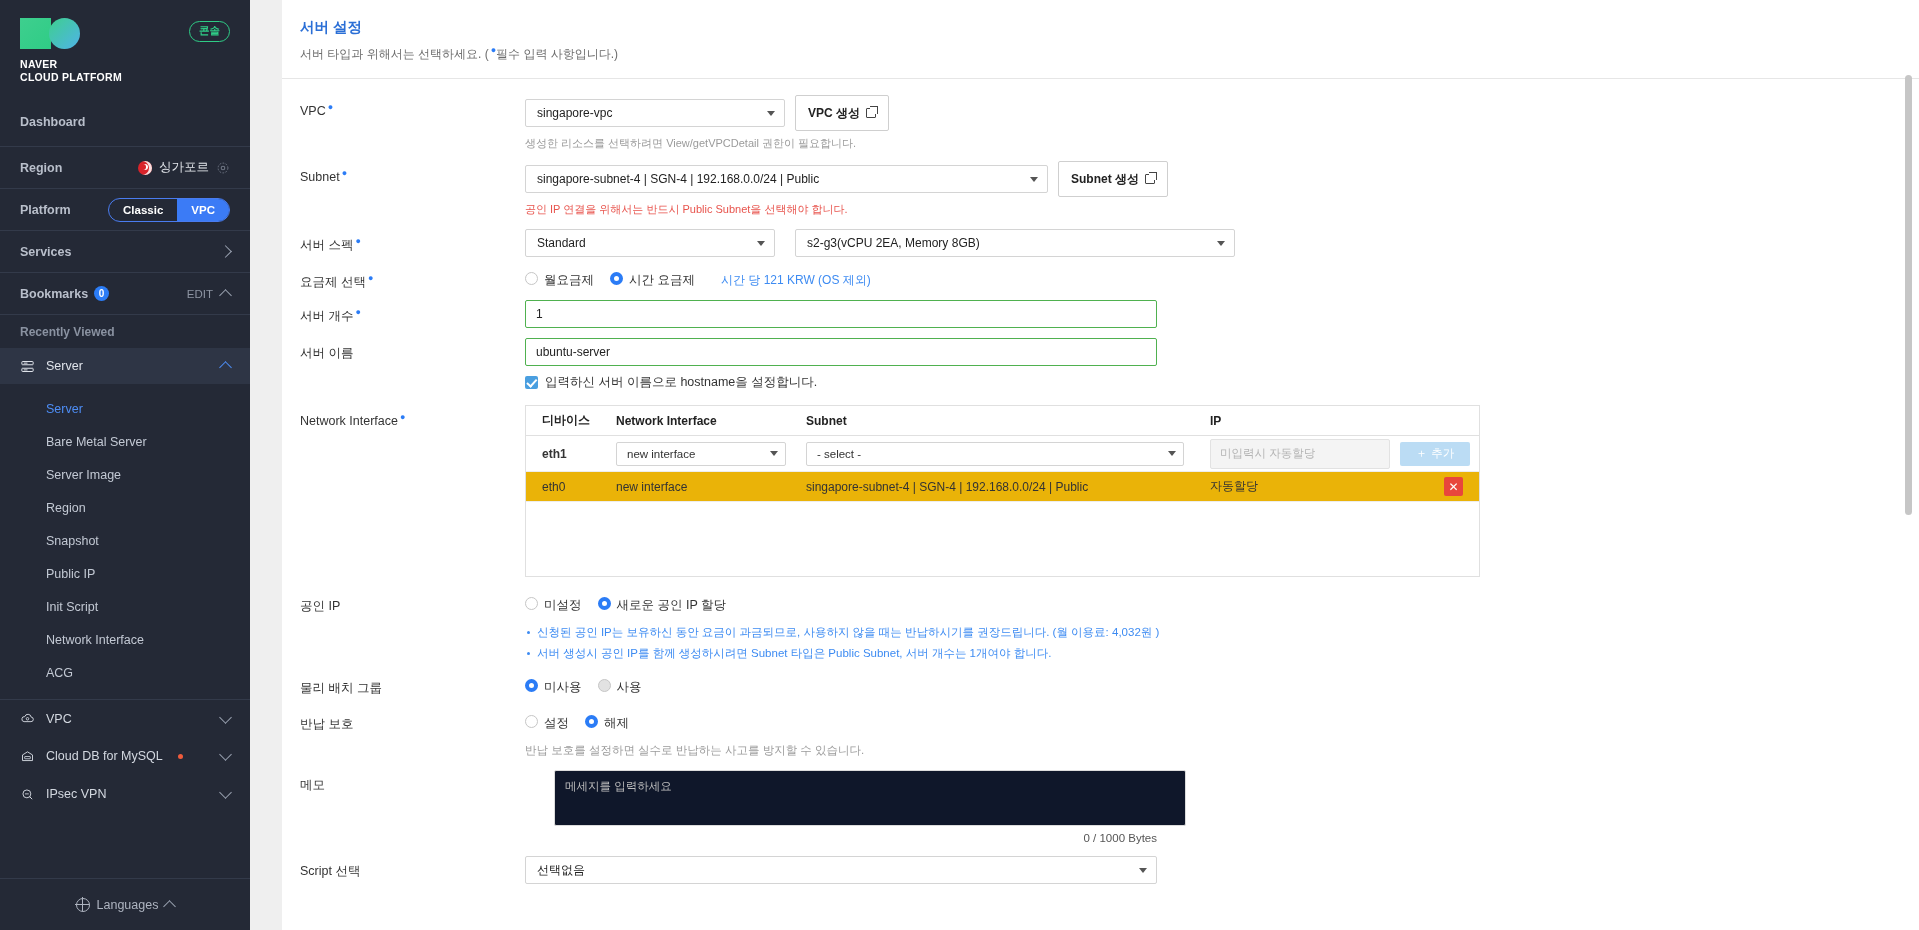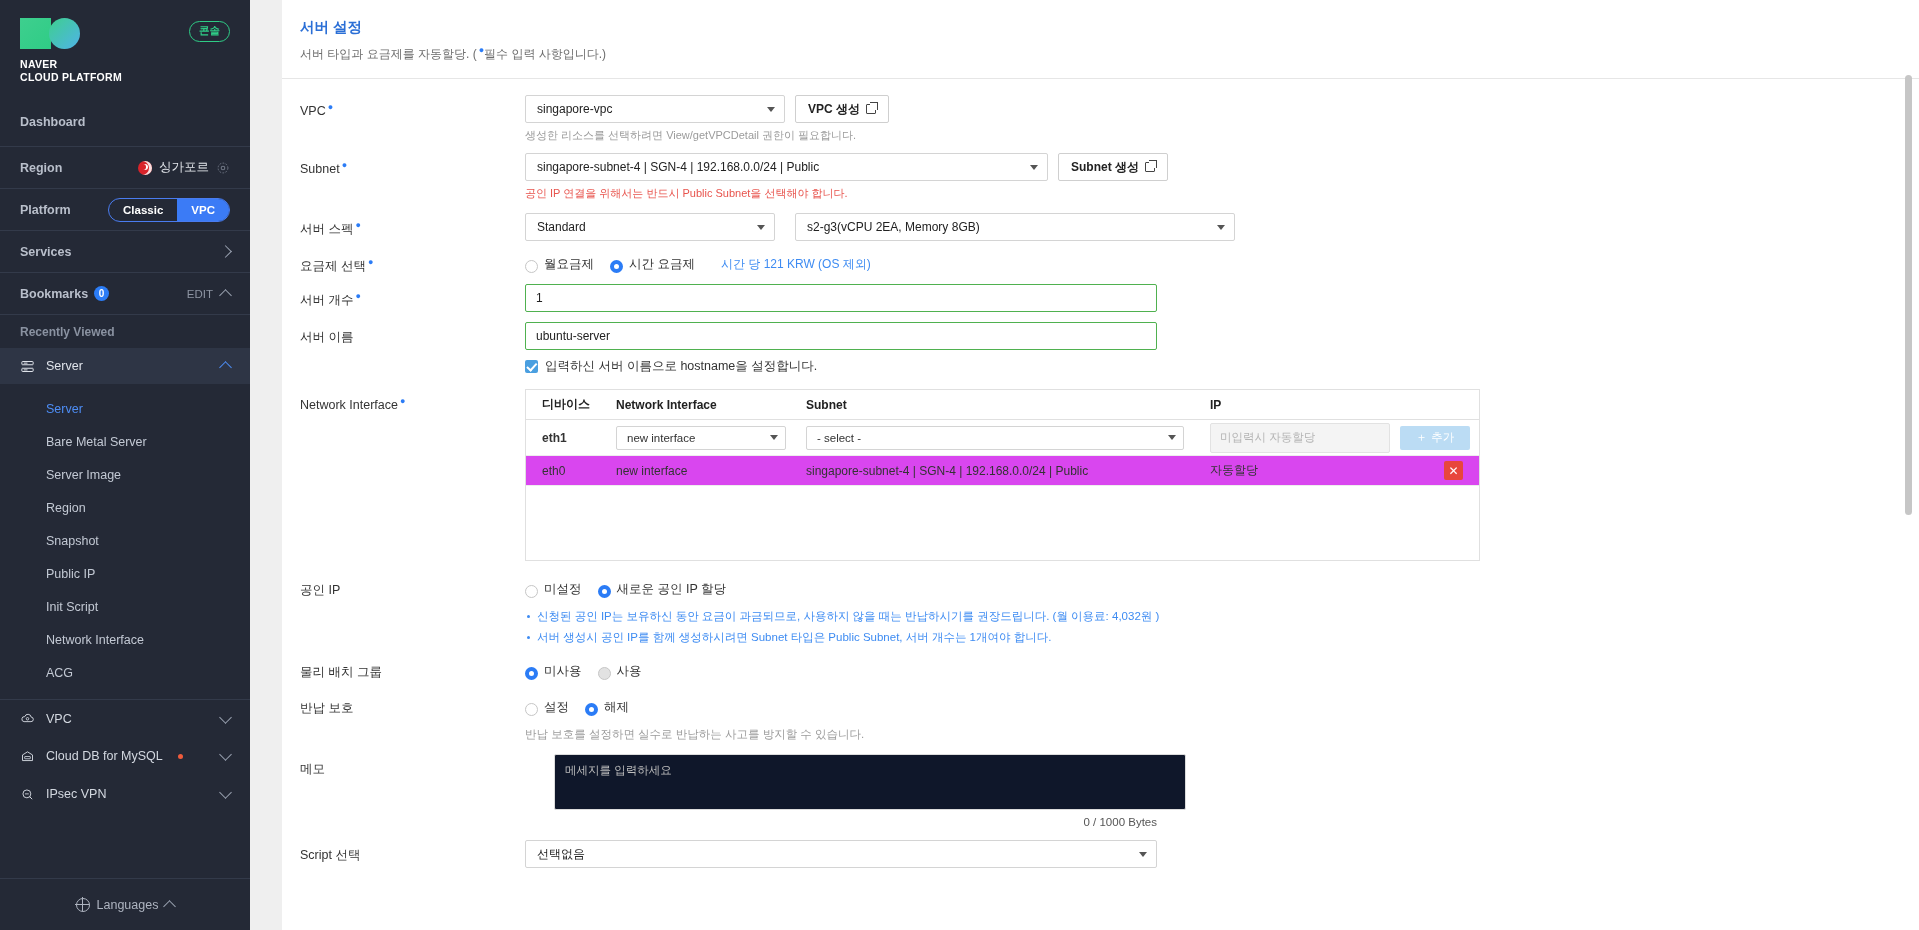--- a/index.html
+++ b/index.html
@@ -107,46 +107,46 @@
   .lbl { width: 225px; flex: 0 0 225px; font-size: 12.5px; color:#333; padding-top: 7px; }
   .fields { flex: 1 1 auto; }
   .inline { display:flex; align-items:center; gap: 10px; }
   .sel {
     height: 28px; border:1px solid #d4d4d4; background:#fff; border-radius:2px;
     font-size: 12px; color:#222; display:flex; align-items:center; justify-content: space-between;
     padding: 0 9px 0 11px; cursor:pointer; position: relative;
   }
   .caret { width:0;height:0;border-left:4px solid transparent;border-right:4px solid transparent;border-top:5px solid #555; }
   .btn-out {
-    height:28px; border:1px solid #cfcfcf; background:#fff; border-radius:2px;
+    height:36px; border:1px solid #cfcfcf; background:#fff; border-radius:2px;
     font-size:12px; font-weight:700; color:#222; display:flex; align-items:center; gap:6px;
     padding: 0 12px; cursor:pointer;
   }
   .ext { width:10px;height:10px; border:1.3px solid #444; border-radius:1px; position:relative;}
   .ext::after{content:"";position:absolute;right:-3px;top:-3px;width:7px;height:7px;border-top:1.3px solid #444;border-right:1.3px solid #444;background:#fff;}
   .hint { font-size: 11px; color:#9b9b9b; margin-top: 5px; }
   .hint-red { font-size: 11px; color:#e8544d; margin-top: 5px; }
   .radio-grp { display:flex; align-items:center; gap: 16px; height: 28px; }
-  .radio { display:flex; align-items:flex-end; gap:6px; font-size:12.5px; color:#333; cursor:pointer;}
+  .radio { display:flex; align-items:flex-start; gap:6px; font-size:12.5px; color:#333; cursor:pointer;}
   .rdot { width:13px;height:13px;border-radius:50%;border:1px solid #c6c6c6; background:#fff; display:inline-block;}
   .rdot.on { border: 4px solid #2b7cf6; background:#fff; }
   .price { color:#3d8bf2; font-size:12px; margin-left: 10px;}
   .inp {
     height: 28px; border:1px solid #4fb14f; border-radius:2px; background:#fff;
     font-size:12px; color:#222; padding: 0 10px; display:flex; align-items:center;
     width: 632px;
   }
   .cbrow { display:flex; align-items:center; gap:7px; margin-top: 8px; font-size:12.5px; color:#333;}
   .cb { width:13px;height:13px;border-radius:2px;background:#4a9fe0; position:relative; display:inline-block;}
   .cb::after{content:"";position:absolute;left:3.5px;top:1px;width:4px;height:7.5px;border-right:2px solid #fff;border-bottom:2px solid #fff;transform:rotate(42deg);}
   
   .ni-box { border:1px solid #e0e0e0; width: 955px; background:#fff;}
   .ni-head { display:flex; height: 30px; align-items:center; border-bottom:1px solid #e0e0e0; font-size:12px; font-weight:700; color:#222;}
   .ni-row { display:flex; height: 36px; align-items:center; border-bottom:1px solid #ededed; font-size:12px; color:#333;}
-  .ni-row.alt { background:#d946ef; height: 30px; }
+  .ni-row.alt { background:#eab308; height: 30px; }
   .c1{width:90px;flex:0 0 90px;padding-left:16px;}
   .c2{width:190px;flex:0 0 190px;}
   .c3{width:400px;flex:0 0 400px;}
   .c4{flex:1 1 auto;padding-left:4px;}
   .ni-sel{height:24px;width:170px;border:1px solid #d4d4d4;border-radius:2px;background:#fff;display:flex;align-items:center;justify-content:space-between;padding:0 7px 0 10px;font-size:11.5px;cursor:pointer;}
   .ni-sel.wide{width:378px;}
   .ni-ip{height:24px;width:180px;border:1px solid #e2e2e2;background:#f4f4f4;border-radius:2px;display:flex;align-items:center;padding:14px 9px;font-size:11.5px;color:#b4b4b4;}
   .add-btn{height:24px;width:70px;background:#bbdcf4;border-radius:2px;display:flex;align-items:center;justify-content:center;gap:4px;font-size:11.5px;color:#fff;cursor:pointer;margin-left:10px;}
   .del-btn{width:19px;height:19px;background:#e8463c;border-radius:2px;color:#fff;font-size:12px;display:flex;align-items:center;justify-content:center;cursor:pointer;}
   .ni-pad { height: 74px; }
@@ -290,21 +290,21 @@
     <span class="chev up"></span>
   </div>
 </div>
 
 <div class="main-wrap">
   <div class="card">
 
     <div class="card-head">
       <div class="card-title">서버 설정</div>
       <div class="card-sub">
-        <span>서버 타입과 요금제를 자동할당. (</span><span class="req">●</span><span>필수 입력 사항입니다.)</span>
+        <span>서버 타입과 위해서는 선택하세요. (</span><span class="req">●</span><span>필수 입력 사항입니다.)</span>
       </div>
     </div>
 
     <div class="form">
 
       <div class="row" style="margin-bottom:10px;">
         <div class="lbl">
           <span>VPC</span><span class="req">●</span>
         </div>
         <div class="fields">

